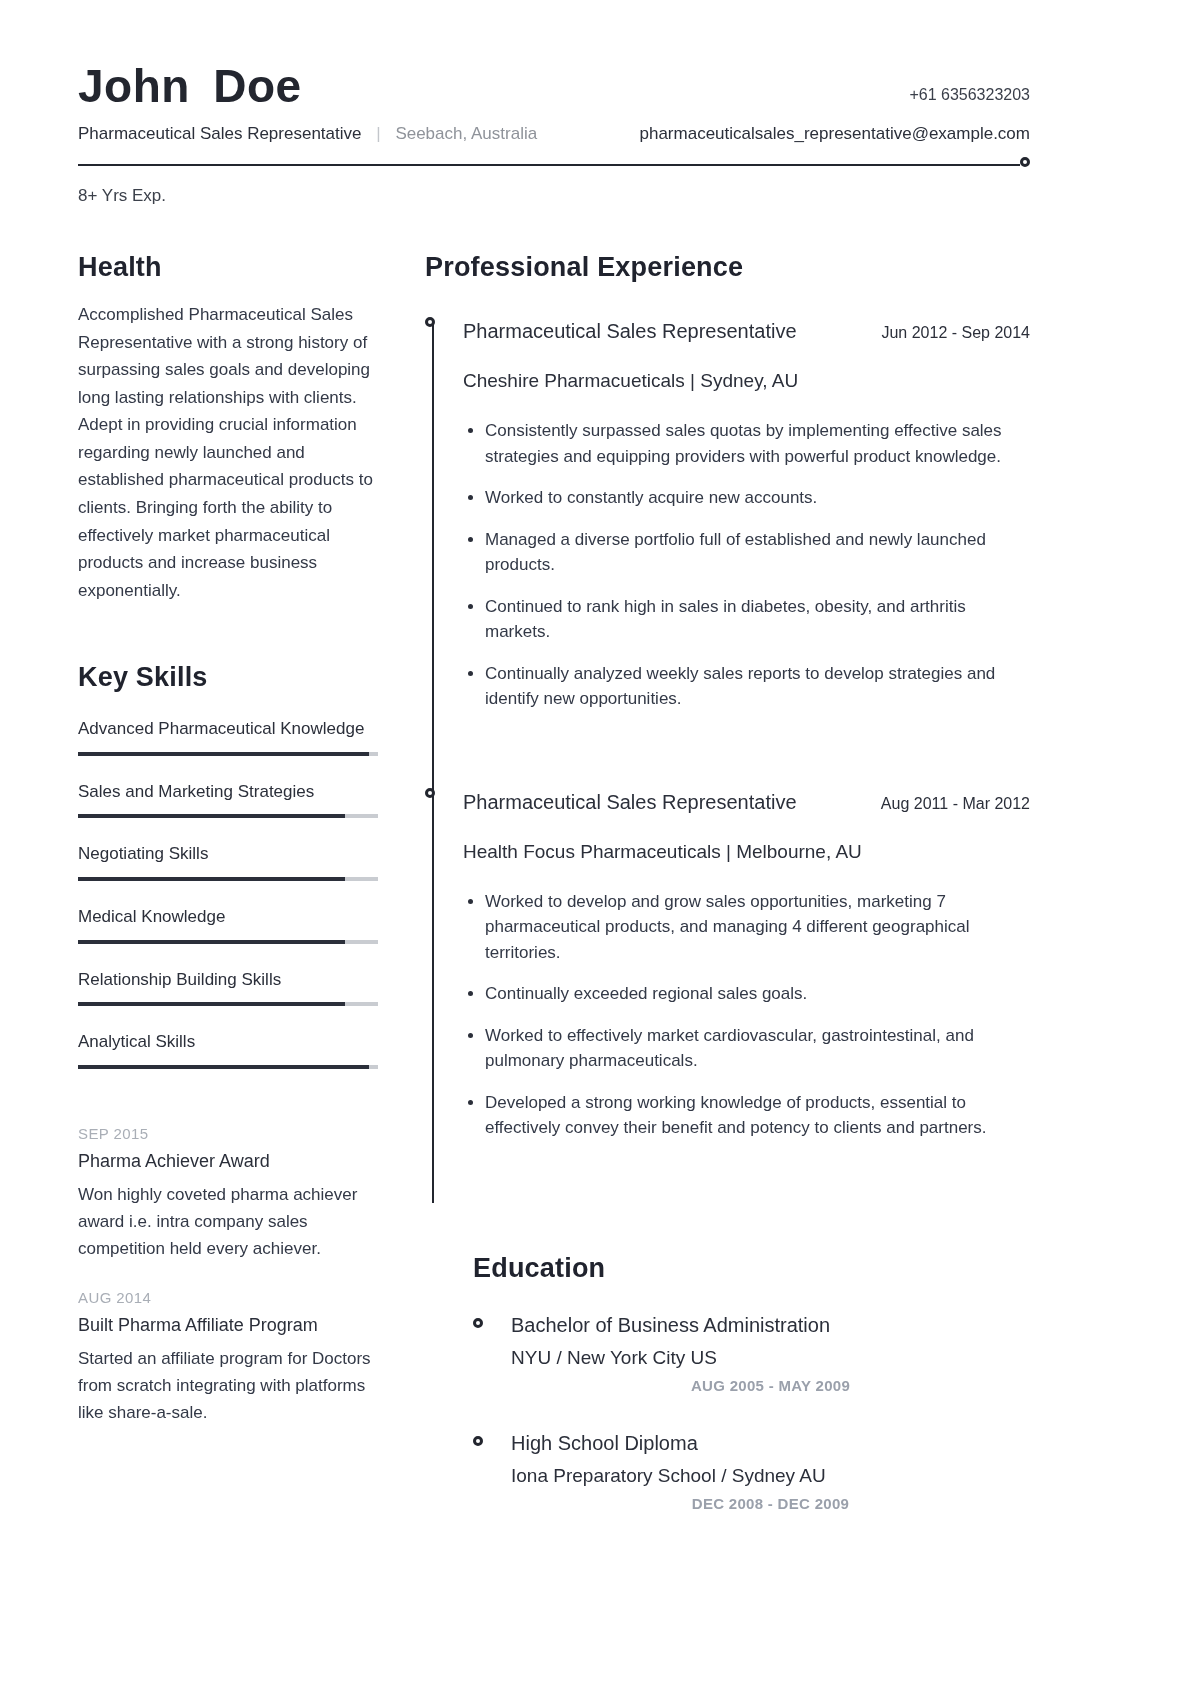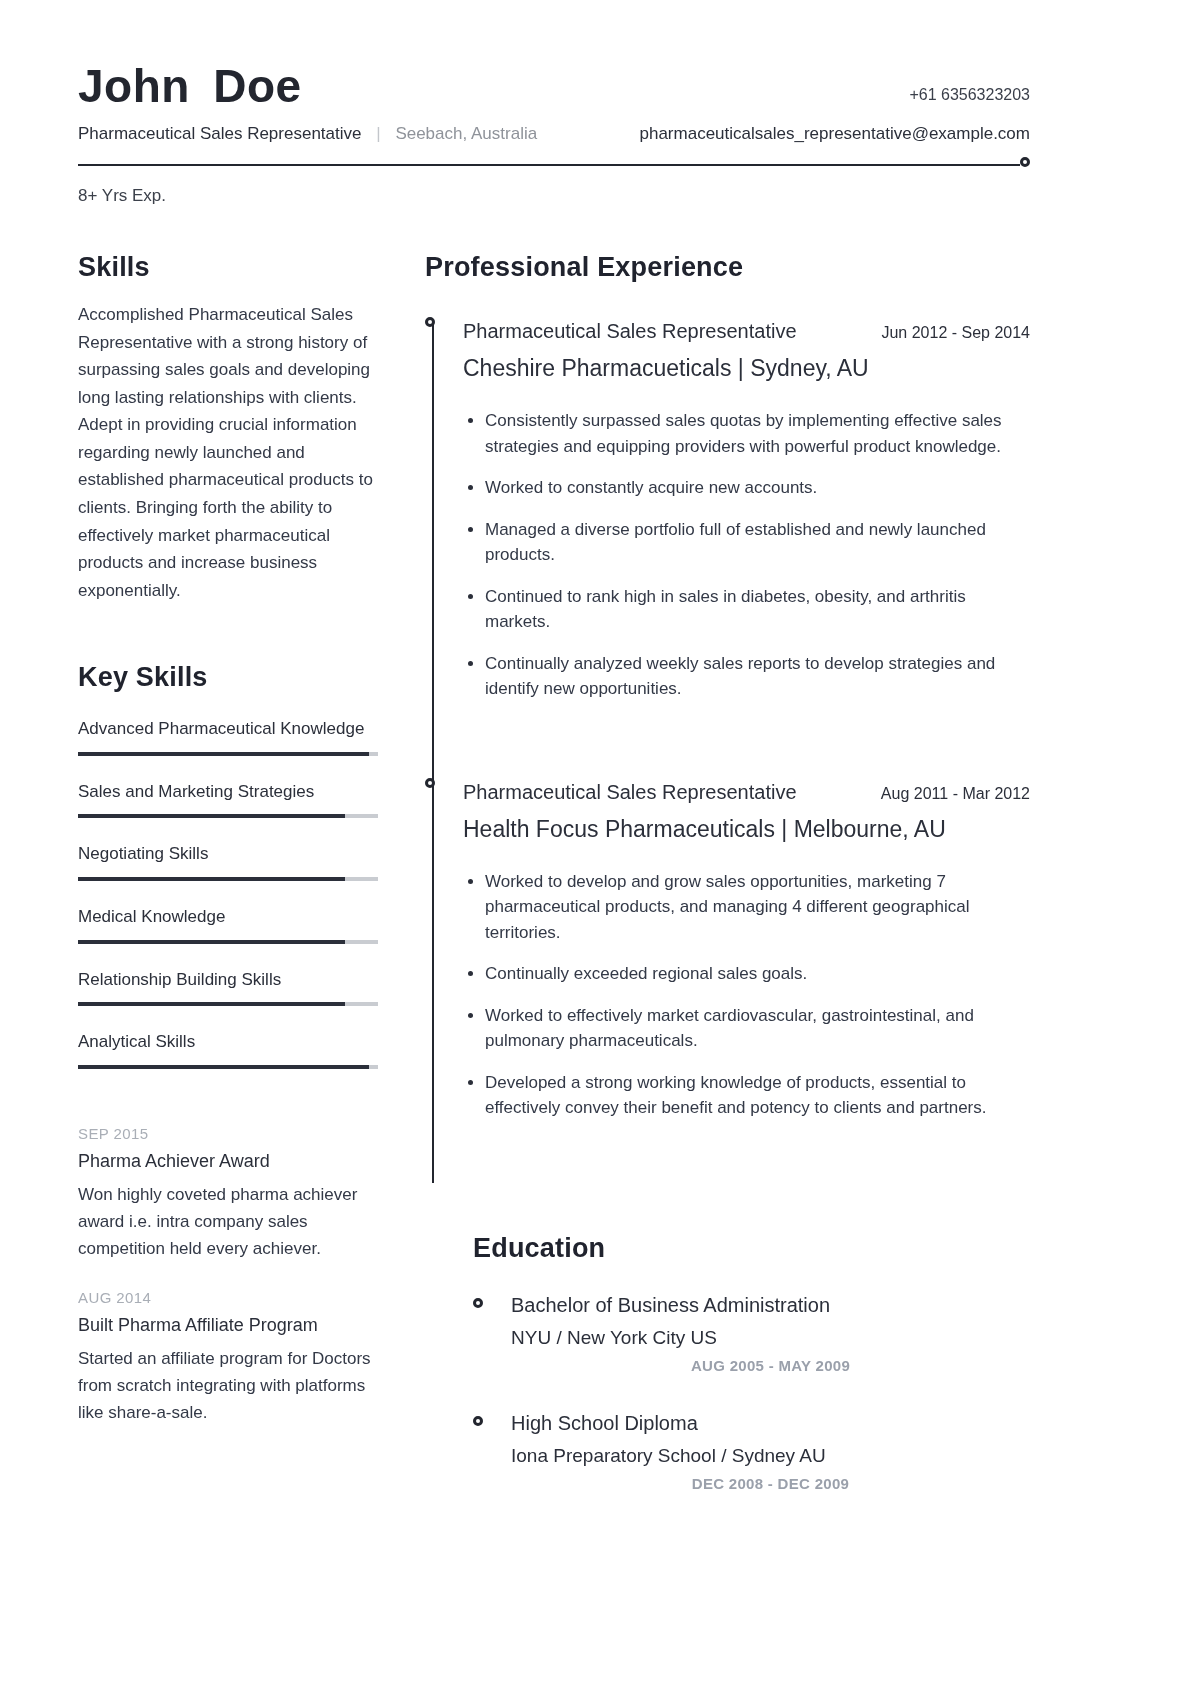--- a/index.html
+++ b/index.html
@@ -66,21 +66,21 @@
   .job { position: relative; padding-left: 38px; }
   .job + .job { margin-top: 72px; }
   .marker {
     position: absolute; left: 0; top: 4px;
     width: 10px; height: 10px; border: 3px solid #23262f; border-radius: 50%;
     background: #ffffff; z-index: 1;
   }
   .job-head { display: flex; justify-content: space-between; align-items: baseline; gap: 16px; }
   .job-title { font-size: 20px; font-weight: 400; color: #2b2f3a; }
   .job-dates { font-size: 16px; color: #2b2f3a; white-space: nowrap; margin-top: 11px; }
-  .job-company { margin-top: 12px; font-size: 23px; font-weight: 400; color: #2b2f3a; }
+  .job-company { margin-top: 27px; font-size: 19px; font-weight: 400; color: #2b2f3a; }
   .job-bullets { margin: 26px 0 0 0; padding-left: 22px; }
   .job-bullets li { font-size: 17px; line-height: 1.5; color: #333947; margin-bottom: 16px; }
   .job-bullets li::marker { color: #2b2f3a; }
 
   
   .education { margin-top: 112px; margin-left: 48px; }
   .edu-list { margin-top: 16px; }
   .edu-entry { position: relative; padding-left: 38px; margin-top: 30px; }
   .edu-entry + .edu-entry { margin-top: 38px; }
   .edu-degree { font-size: 20px; color: #2b2f3a; }
@@ -115,21 +115,21 @@
     </div>
 
     <div class="exp-years">8+ Yrs Exp.</div>
   </header>
 
   <div class="columns">
 
     <aside class="col-left">
 
       <section class="summary">
-        <h2 class="section-heading">Skills</h2>
+        <h2 class="section-heading">Health</h2>
         <p class="summary-text">Accomplished Pharmaceutical Sales Representative with a strong history of surpassing sales goals and developing long lasting relationships with clients. Adept in providing crucial information regarding newly launched and established pharmaceutical products to clients. Bringing forth the ability to effectively market pharmaceutical products and increase business exponentially.</p>
       </section>
 
       <section class="key-skills">
         <h2 class="section-heading">Key Skills</h2>
 
         <div class="skill">
           <div class="skill-label">Advanced Pharmaceutical Knowledge</div>
           <div class="skill-bar">
               <div class="skill-fill" style="width: 97%;"></div>

